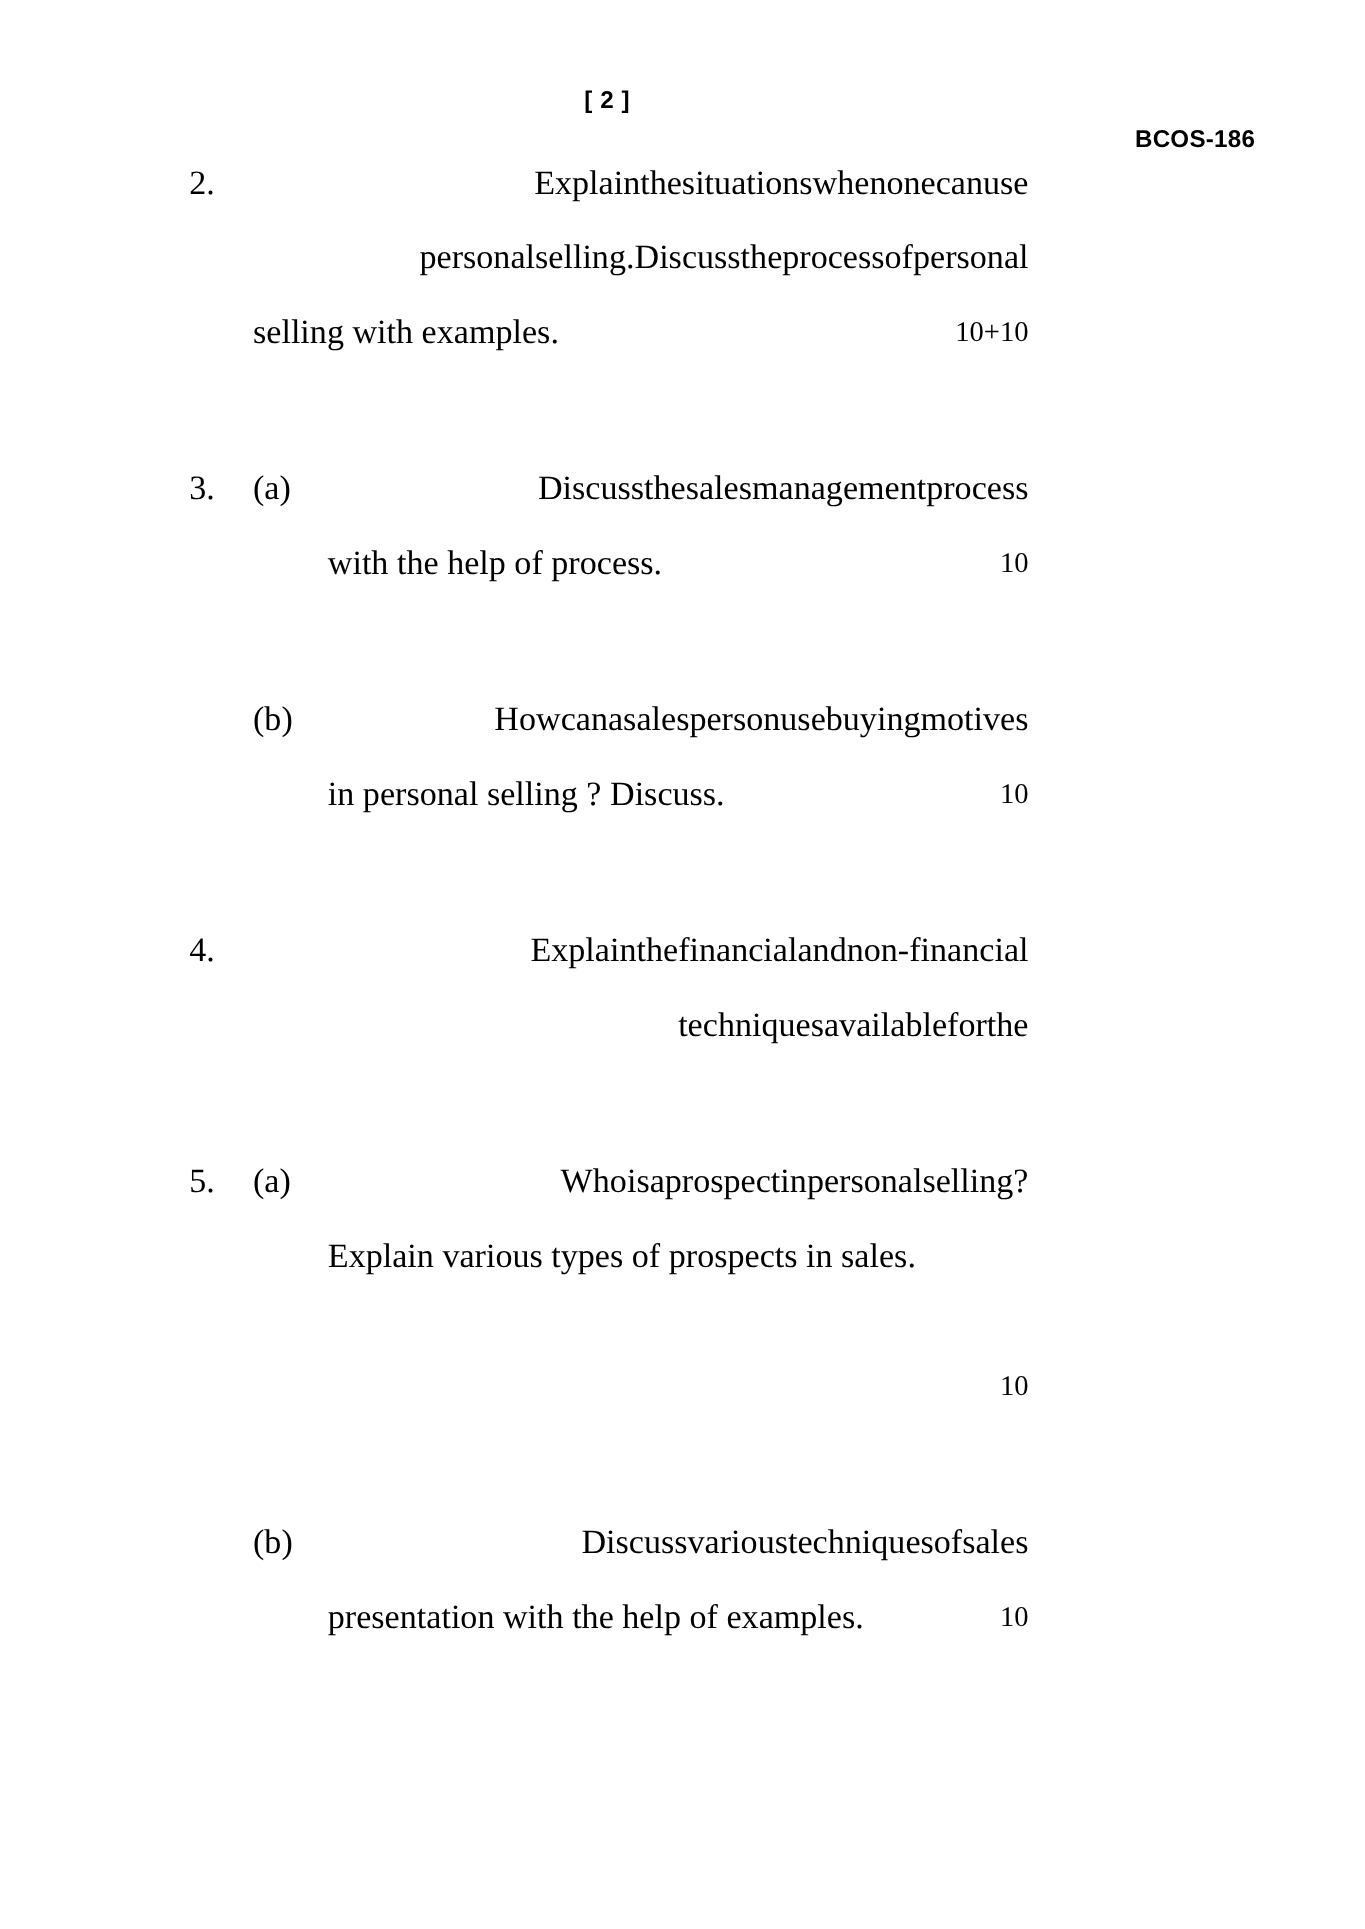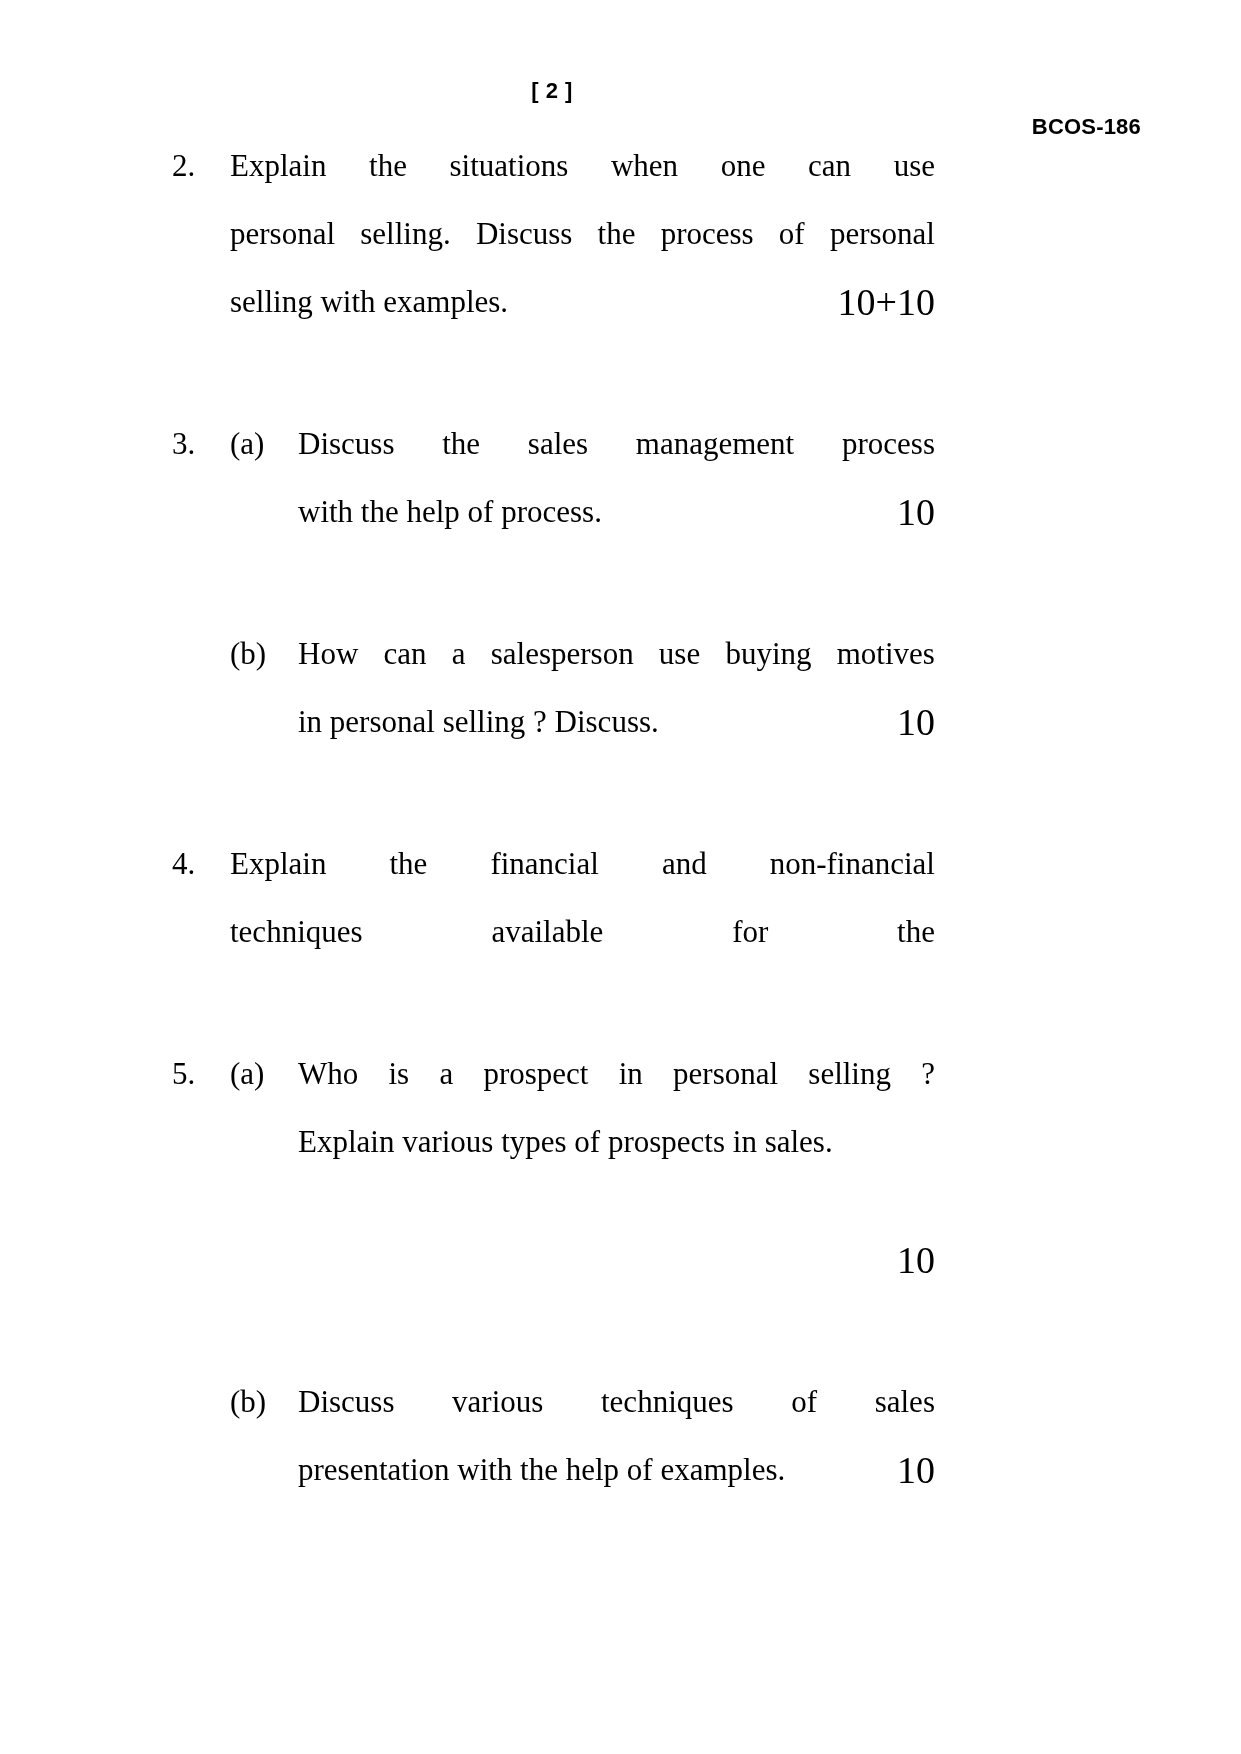--- a/index.html
+++ b/index.html
@@ -103,31 +103,31 @@
   }
   
   .lvl2 {
     left: 298px;
     width: 637px;
   }
 
   
   .justify {
     display: flex;
-    justify-content: space-between;
+    justify-content: flex-end;
     white-space: nowrap;
   }
   .justify > span { display: inline-block; }
 
   
   .marks {
     position: absolute;
     top: 0;
     right: 306px;
-    font-size: 38px;
+    font-size: 26px;
     line-height: 68px;
     text-align: right;
     white-space: nowrap;
   }
   .gap-md { height: 74px; }
   .gap-sm { height: 50px; }
 </style>
 </head>
 <body>
 

